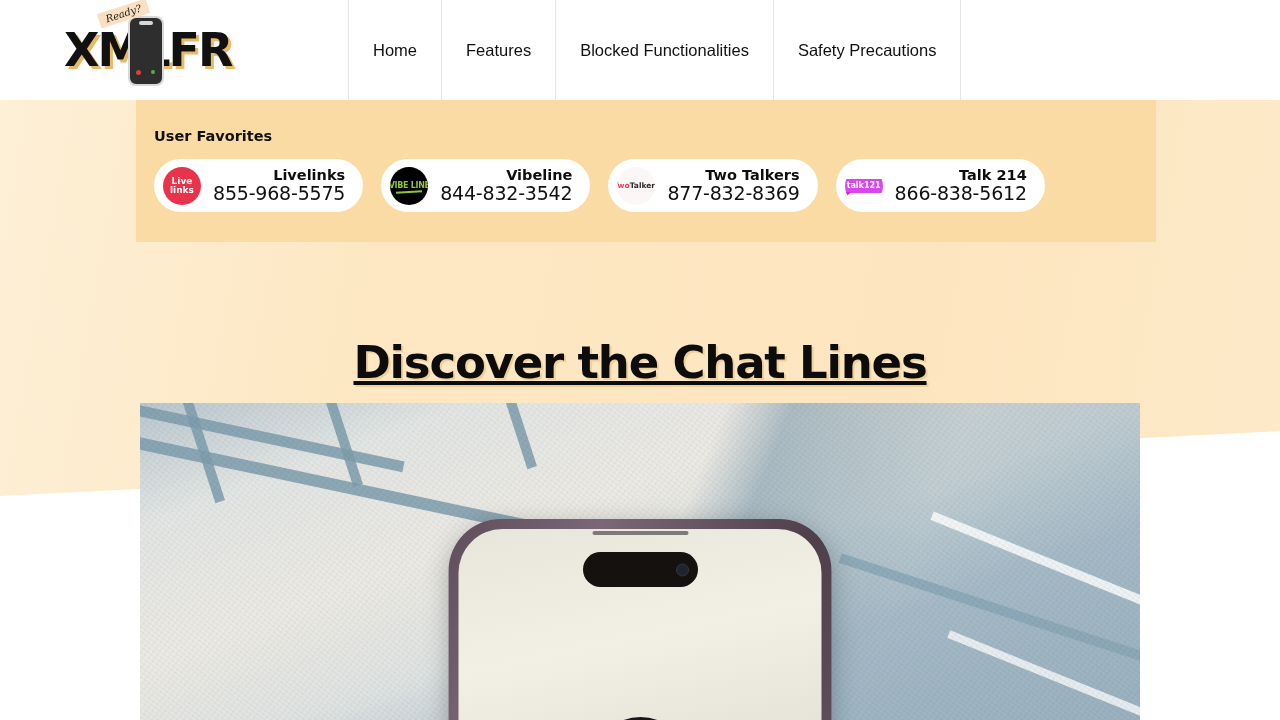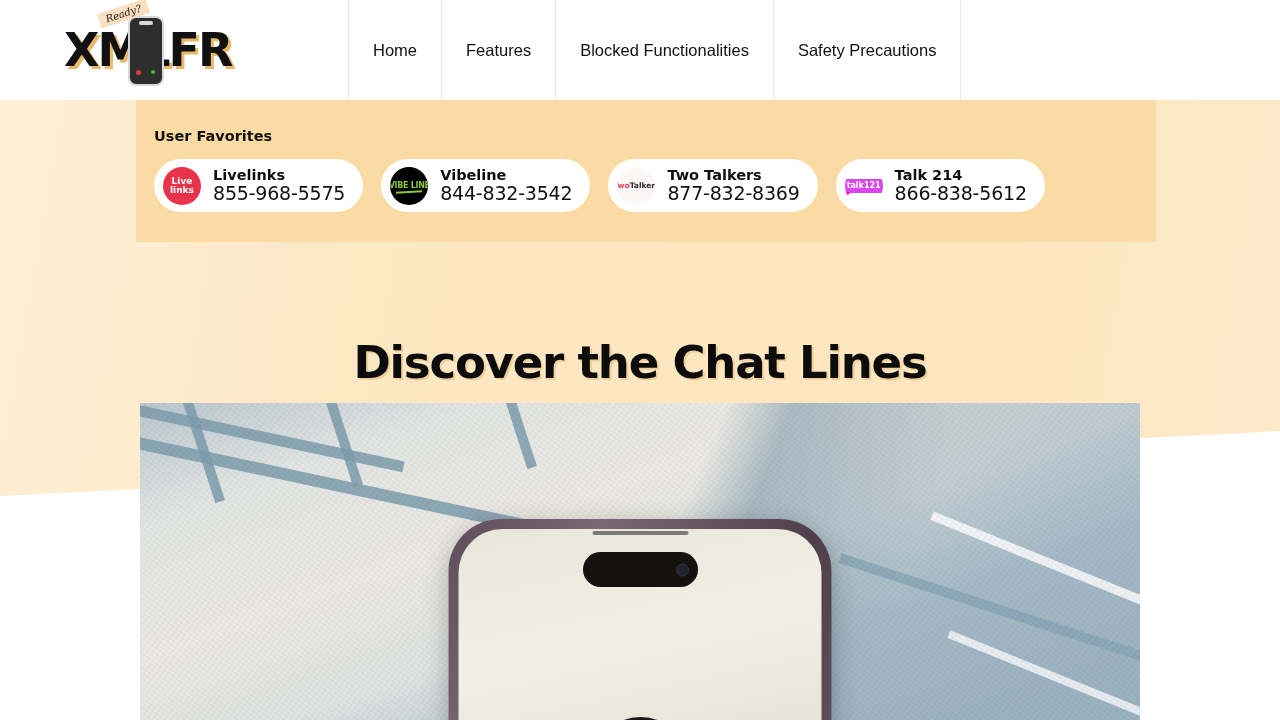--- a/index.html
+++ b/index.html
@@ -190,21 +190,21 @@
   .fav-logo {
     width: 38px; height: 38px;
     border-radius: 50%;
     flex: 0 0 38px;
     display: flex;
     align-items: center;
     justify-content: center;
     overflow: hidden;
     position: relative;
   }
-  .fav-text { line-height: 1.12; }
+  .fav-text { line-height: 1.12; text-align: right; }
   .fav-name {
     font-family: "DejaVu Sans", sans-serif;
     font-weight: bold;
     font-size: 14.5px;
     color: #0e0e0e;
   }
   .fav-phone {
     font-family: "DejaVu Sans", sans-serif;
     font-size: 19px;
     color: #111111;
@@ -290,20 +290,21 @@
     left: 0;
     width: 1280px;
     text-align: center;
     z-index: 6;
     font-family: "DejaVu Sans", sans-serif;
     font-weight: bold;
     font-size: 45px;
     letter-spacing: -1.2px;
     color: #0c0c0c;
     text-shadow: 2px 2px 0 #f0cf9a;
+    text-decoration: underline;
   }
 
   
   #hero {
     position: absolute;
     left: 140px;
     top: 403px;
     width: 1000px;
     height: 317px;
     overflow: hidden;

